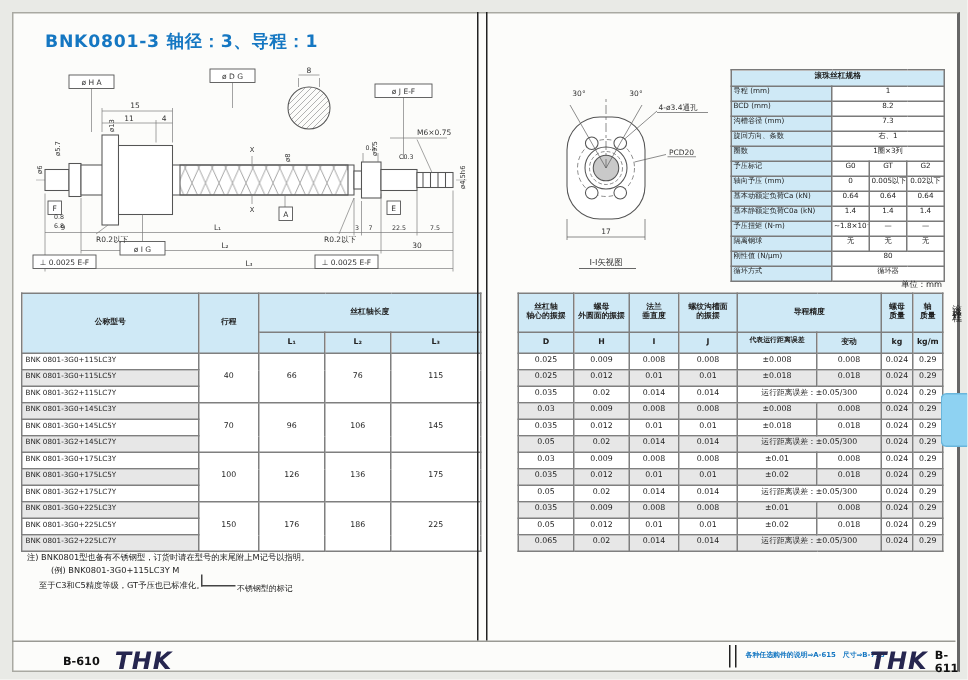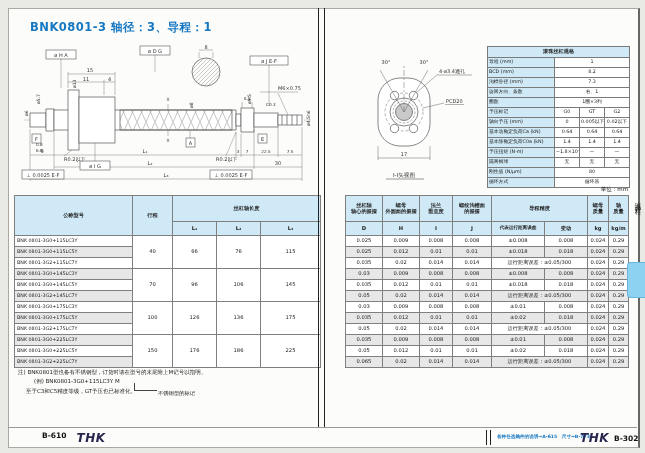--- a/index.html
+++ b/index.html
@@ -34,24 +34,24 @@
   .unit-note{position:absolute;left:540px;top:186px;width:88px;text-align:right;font-size:5.5px;color:#222}
   
   .notes{position:absolute;left:18px;top:368px;font-size:5.5px;line-height:1.7;color:#222}
   .note-ex{margin-left:16px}
   .note-callout{position:absolute;left:140px;top:21px;font-size:5.3px}
   .callout-line{position:absolute;left:116px;top:15px;width:22px;height:7px;
                 border-left:.8px solid #444;border-bottom:.8px solid #444}
   .note3{margin-left:8px}
   
   .footer-rule{position:absolute;left:8px;top:427px;width:629px;border-top:.8px solid #9a9a94}
-  .footer-left{position:absolute;left:42px;top:431px;display:flex;gap:10px}
+  .footer-left{position:absolute;left:42px;top:431px;display:flex;align-items:center;gap:10px}
   .footer-right{position:absolute;left:580px;top:431px;display:flex;align-items:center;gap:5px}
   .pageno{font-size:7.5px;font-weight:bold;color:#111}
-  .thk-logo{font-size:12px;font-weight:900;font-style:italic;color:#26264f;letter-spacing:.5px}
+  .thk-logo{font-size:16px;font-weight:900;font-style:italic;color:#26264f;letter-spacing:.5px}
   .footer-links{position:absolute;left:497px;top:434px;width:84px;font-size:4.6px;font-weight:bold;
                 color:#1577c2;white-space:nowrap}
   .footer-div{position:absolute;left:486px;top:430px;width:3px;height:15px;
               border-left:1.4px solid #222;border-right:1.4px solid #222}
   
   .vlabel{position:absolute;right:3px;top:197px;writing-mode:vertical-rl;text-orientation:upright;
           font-size:6.5px;letter-spacing:2px;color:#222}
   .side-tab{position:absolute;right:0;top:262px;width:17px;height:34px;background:#8ed2f2;
             border:1px solid #69b6dc;border-right:none;border-radius:4px 0 0 4px;z-index:7}
 </style>
@@ -531,18 +531,18 @@
 
 <div class="footer-rule"></div>
 <div class="footer-left">
   <span class="pageno">B-610</span>
   <span class="thk-logo">THK</span>
 </div>
 <div class="footer-div"></div>
 <div class="footer-links">各种任选购件的说明⇒A-615　尺寸⇒B-773</div>
 <div class="footer-right">
   <span class="thk-logo">THK</span>
-  <span class="pageno">B-302</span>
+  <span class="pageno">B-611</span>
 </div>
 
 <div class="binding"></div>
 <div class="vlabel">滚珠丝杠</div>
 <div class="side-tab"></div>
 
 </body></html>

